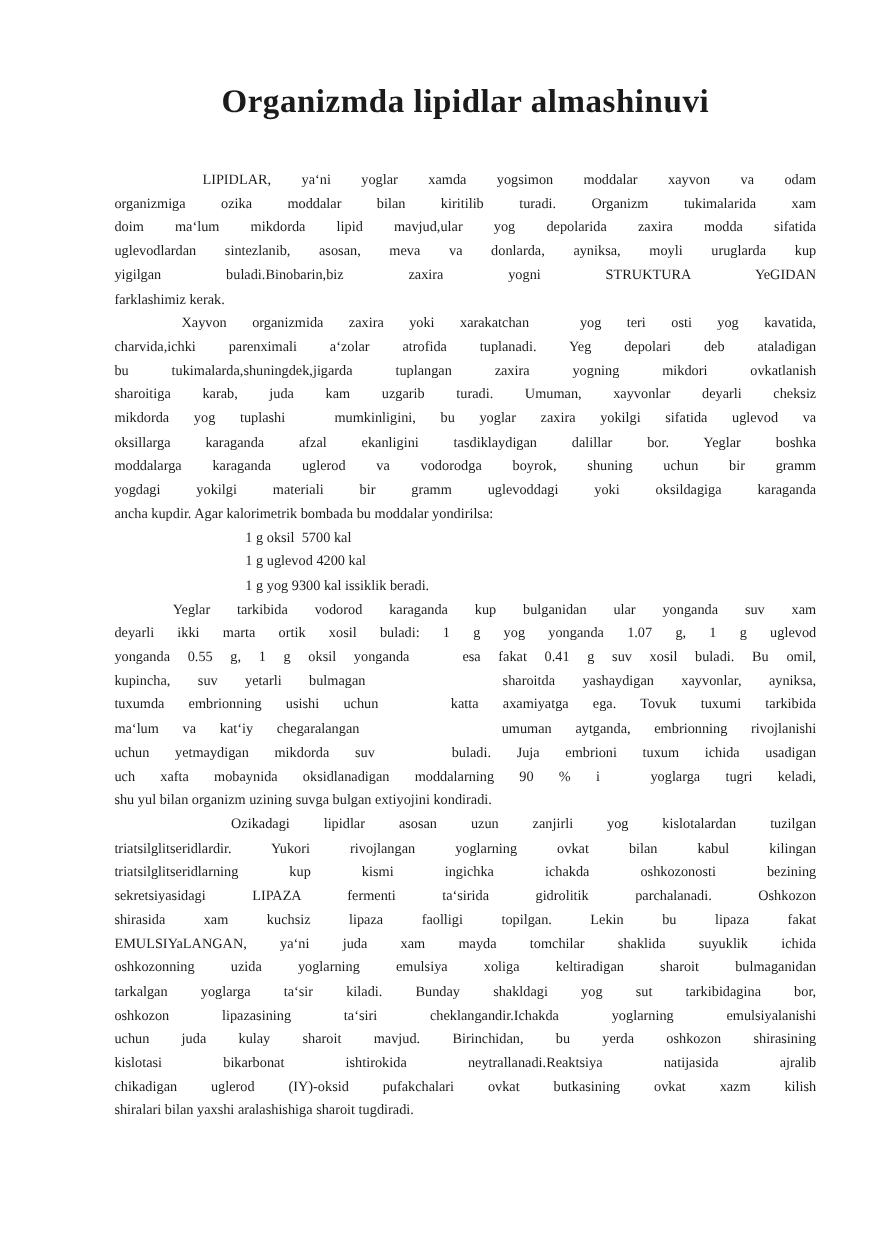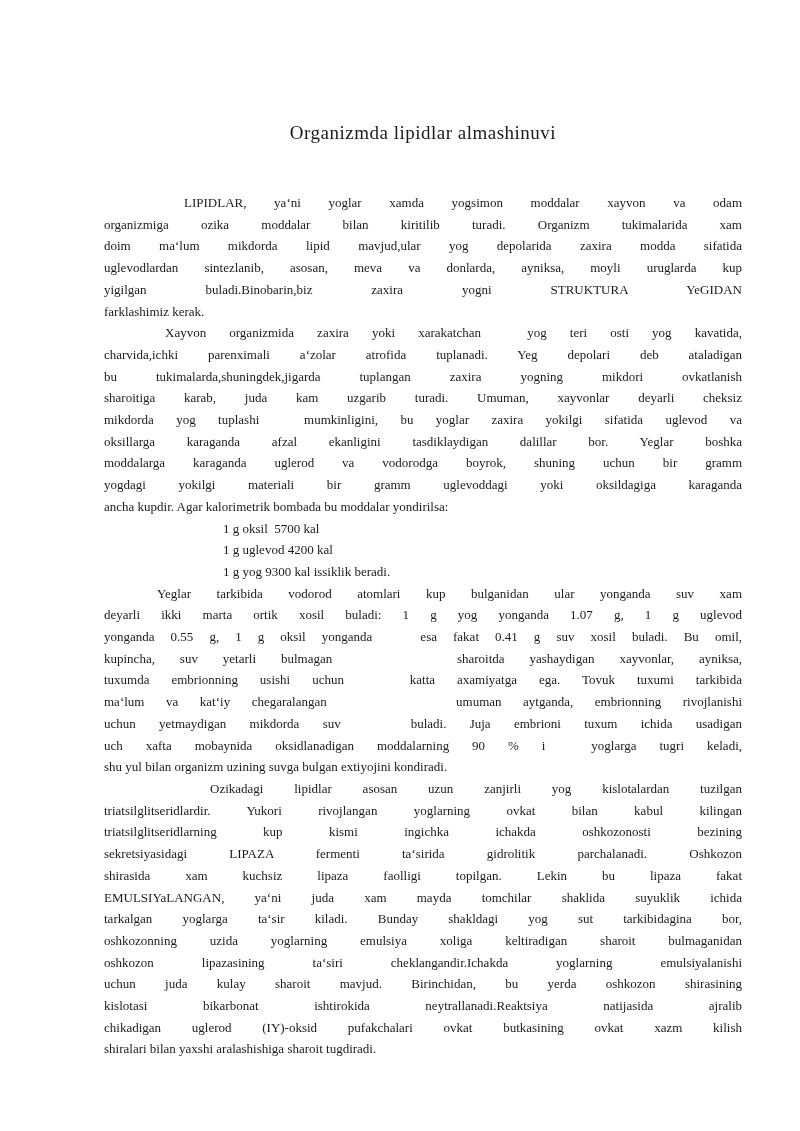--- a/index.html
+++ b/index.html
@@ -10,26 +10,26 @@
   .page {
     position: relative;
     width: 800px;
     height: 1131px;
     background: #ffffff;
     overflow: hidden;
     font-family: "Liberation Serif", serif;
     color: #1b1b1b;
   }
   .doc-title {
-    padding-top: 116px;
+    padding-top: 76px;
     margin-left: 104px;
     width: 638px;
     text-align: center;
-    font-weight: normal;
-    font-size: 19px;
+    font-weight: bold;
+    font-size: 30px;
     line-height: 34px;
     letter-spacing: 0.5px;
   }
   .text-block {
     margin: 42px 58px 0 104px;
     width: 638px;
     font-size: 13px;
     line-height: 21.7px;
   }
   .line {
@@ -79,40 +79,40 @@
         <div class="line last">ancha kupdir. Agar kalorimetrik bombada bu moddalar yondirilsa:</div>
       </div>
 
     <div class="list-block">
         <div class="line">1 g oksil&nbsp; 5700 kal</div>
         <div class="line">1 g uglevod 4200 kal</div>
         <div class="line last">1 g yog 9300 kal issiklik beradi.</div>
       </div>
 
     <div class="para p3">
-        <div class="line">Yeglar tarkibida vodorod atomlari kup bulganidan ular yonganda suv xam</div>
+        <div class="line">Yeglar tarkibida vodorod karaganda kup bulganidan ular yonganda suv xam</div>
         <div class="line">deyarli ikki marta ortik xosil buladi: 1 g yog yonganda 1.07 g, 1 g uglevod</div>
         <div class="line">yonganda 0.55 g, 1 g oksil yonganda&nbsp;&nbsp; esa fakat 0.41 g suv xosil buladi. Bu omil,</div>
         <div class="line">kupincha, suv yetarli bulmagan&nbsp;&nbsp;&nbsp;&nbsp; sharoitda yashaydigan xayvonlar, ayniksa,</div>
         <div class="line">tuxumda embrionning usishi uchun&nbsp;&nbsp; katta axamiyatga ega. Tovuk tuxumi tarkibida</div>
         <div class="line">ma‘lum va kat‘iy chegaralangan&nbsp;&nbsp;&nbsp;&nbsp;&nbsp; umuman aytganda, embrionning rivojlanishi</div>
         <div class="line">uchun yetmaydigan mikdorda suv&nbsp;&nbsp; buladi. Juja embrioni tuxum ichida usadigan</div>
         <div class="line">uch xafta mobaynida oksidlanadigan moddalarning 90 % i&nbsp; yoglarga tugri keladi,</div>
         <div class="line last">shu yul bilan organizm uzining suvga bulgan extiyojini kondiradi.</div>
       </div>
 
     <div class="para p4">
         <div class="line">Ozikadagi lipidlar asosan uzun zanjirli yog kislotalardan tuzilgan</div>
         <div class="line">triatsilglitseridlardir. Yukori rivojlangan yoglarning ovkat bilan kabul kilingan</div>
         <div class="line">triatsilglitseridlarning kup kismi ingichka ichakda oshkozonosti bezining</div>
         <div class="line">sekretsiyasidagi LIPAZA fermenti ta‘sirida gidrolitik parchalanadi. Oshkozon</div>
         <div class="line">shirasida xam kuchsiz lipaza faolligi topilgan. Lekin bu lipaza fakat</div>
         <div class="line">EMULSIYaLANGAN, ya‘ni juda xam mayda tomchilar shaklida suyuklik ichida</div>
+        <div class="line">oshkozonning uzida yoglarning emulsiya xoliga keltiradigan sharoit bulmaganidan</div>
         <div class="line">tarkalgan yoglarga ta‘sir kiladi. Bunday shakldagi yog sut tarkibidagina bor,</div>
-        <div class="line">oshkozonning uzida yoglarning emulsiya xoliga keltiradigan sharoit bulmaganidan</div>
         <div class="line">oshkozon lipazasining ta‘siri cheklangandir.Ichakda yoglarning emulsiyalanishi</div>
         <div class="line">uchun juda kulay sharoit mavjud. Birinchidan, bu yerda oshkozon shirasining</div>
         <div class="line">kislotasi bikarbonat ishtirokida neytrallanadi.Reaktsiya natijasida ajralib</div>
         <div class="line">chikadigan uglerod (IY)-oksid pufakchalari ovkat butkasining ovkat xazm kilish</div>
         <div class="line last">shiralari bilan yaxshi aralashishiga sharoit tugdiradi.</div>
       </div>
   </div>
 </div>
 
 </body></html>

